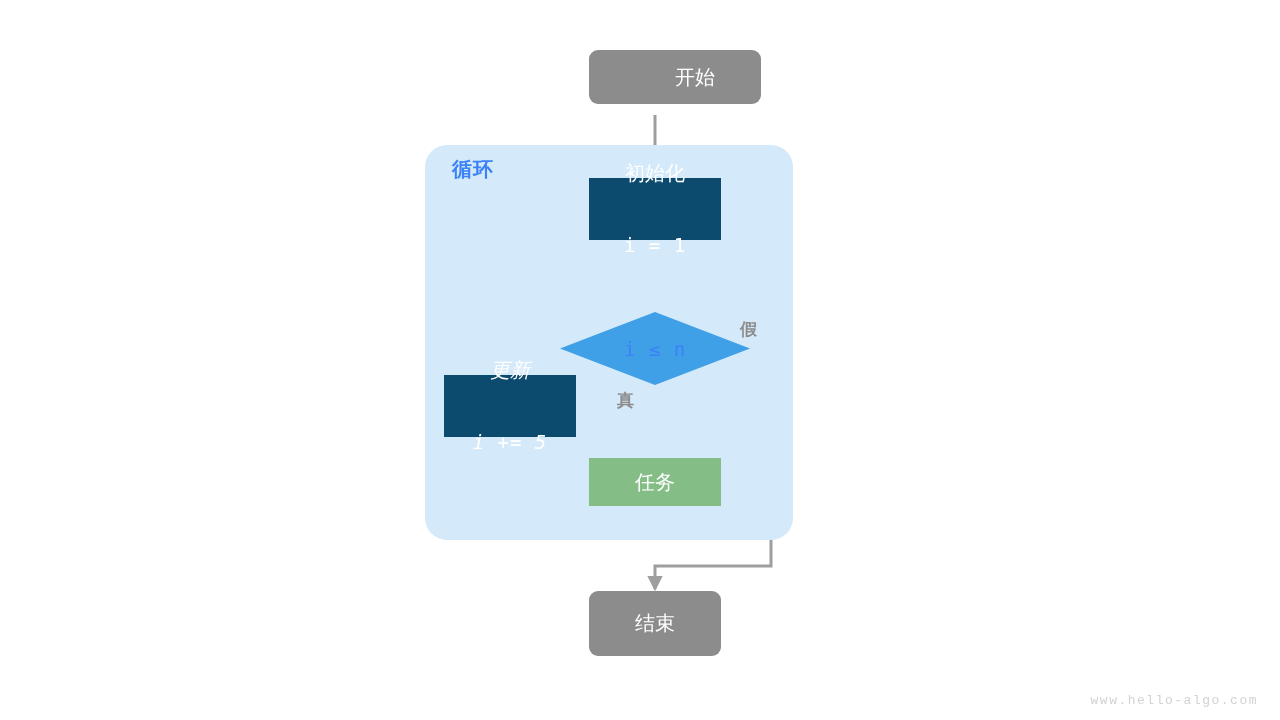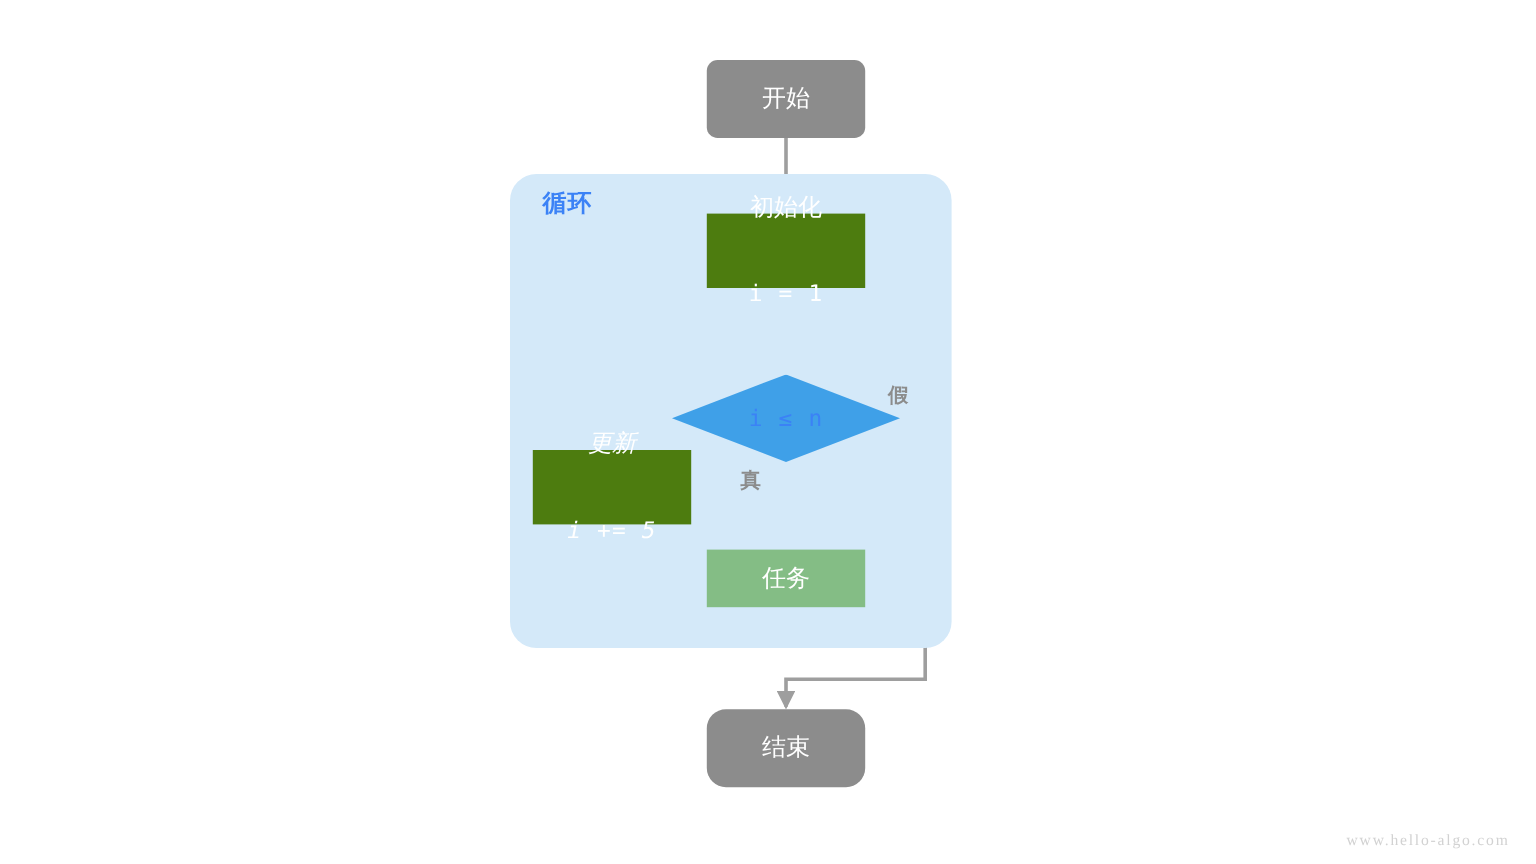--- a/index.html
+++ b/index.html
@@ -67,32 +67,32 @@
     font-size: 19px;
     letter-spacing: 1px;
     text-align: center;
   }
 
   .terminator {
     background: #8c8c8c;
     border-radius: 9px;
   }
   .process-blue {
-    background: #4d7c0f;
+    background: #0c4a6e;
     gap: 48px;
   }
   .process-green {
     background: #84bd85;
   }
 
-  #node-start  { left: 589px; top: 50px;  width: 132px; height: 65px; }
+  #node-start  { left: 589px; top: 50px;  width: 132px; height: 54px; padding-left: 40px; }
   #node-init   { left: 589px; top: 178px; width: 132px; height: 62px; }
   #node-update { left: 444px; top: 375px; width: 132px; height: 62px; font-style: italic; }
   #node-task   { left: 589px; top: 458px; width: 132px; height: 48px; }
-  #node-end    { left: 589px; top: 591px; width: 132px; height: 65px; border-radius: 16px; }
+  #node-end    { left: 589px; top: 591px; width: 132px; height: 65px; }
 
   
   .decision {
     position: absolute;
     left: 560px;
     top: 312px;
     width: 190px;
     height: 73px;
   }
   .decision .shape {
@@ -123,21 +123,21 @@
     white-space: nowrap;
   }
   #label-true  { left: 617px; top: 389px; }
   #label-false { left: 740px; top: 318px; }
 
   
   .watermark {
     position: absolute;
     right: 22px;
     bottom: 12px;
-    font-family: Liberation Serif, serif;
+    font-family: Liberation Mono, monospace;
     font-size: 13px;
     color: #d2d2d2;
     letter-spacing: 1.5px;
   }
 </style>
 </head>
 <body>
 
 <div id="canvas">
 

